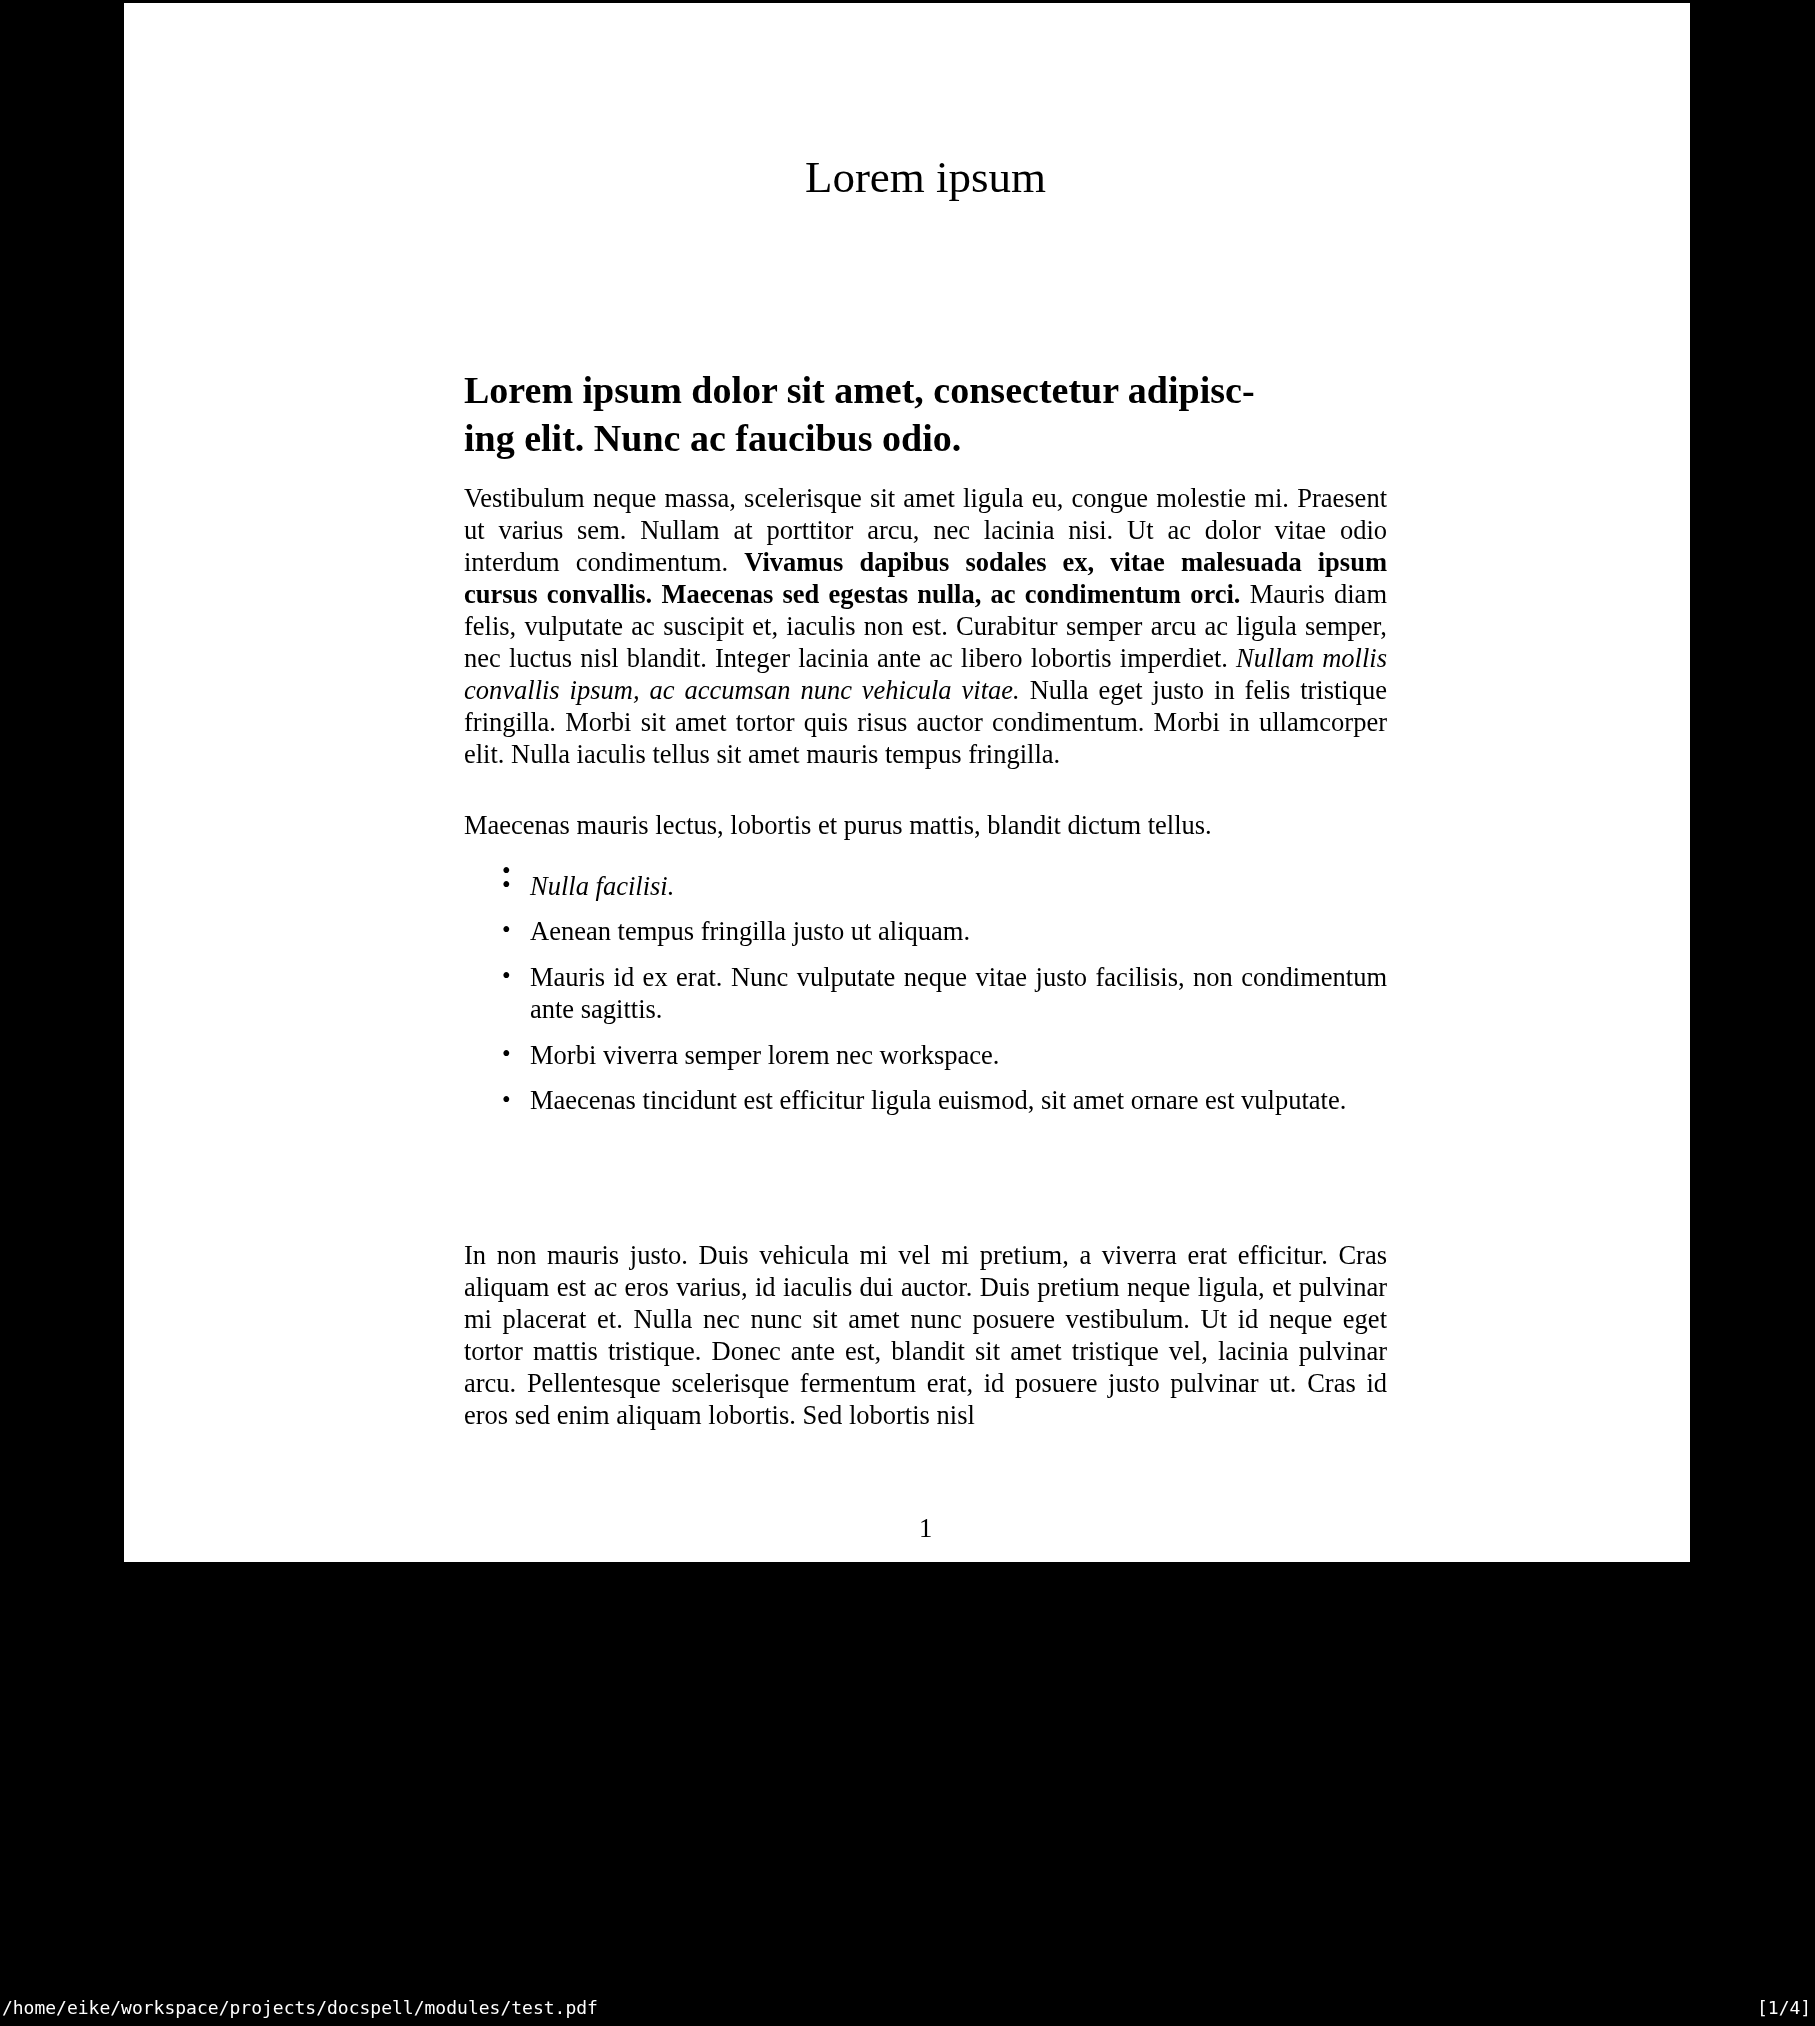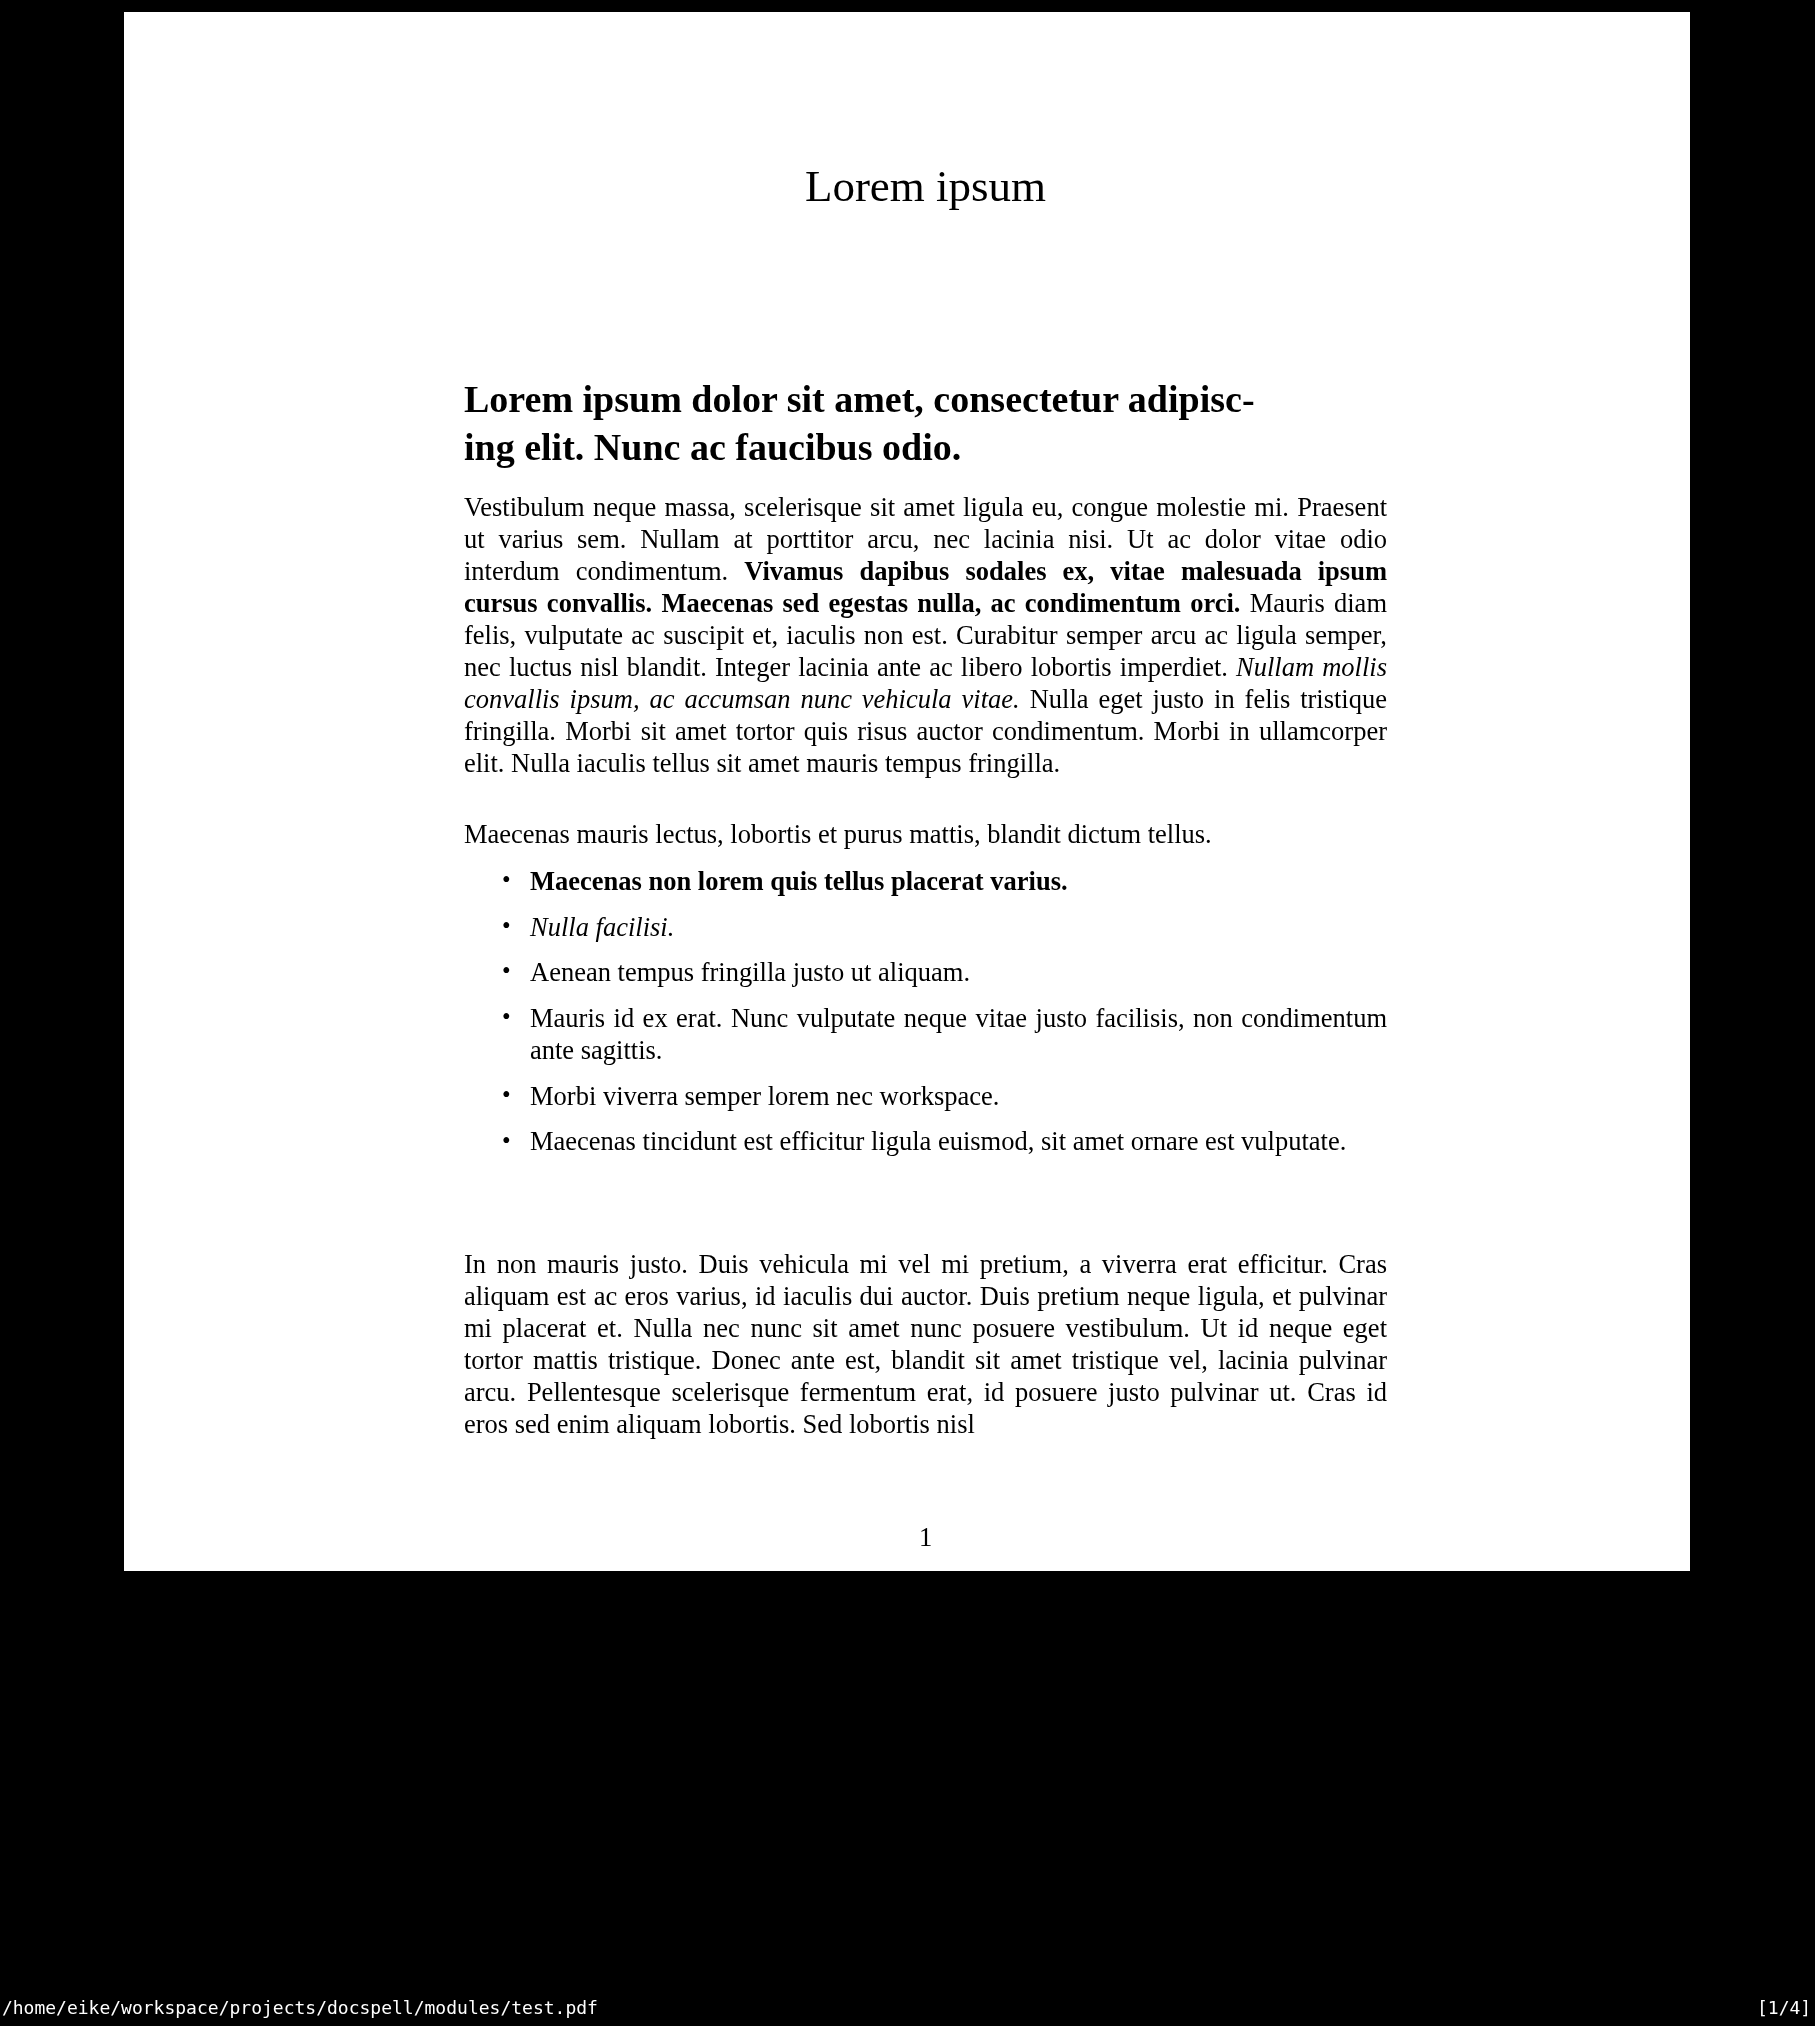--- a/index.html
+++ b/index.html
@@ -3,21 +3,21 @@
 <meta charset="utf-8">
 <style>
   :root{
     --bg:#000000; --page:#ffffff; --ink:#000000; --bar-bg:#000000; --bar-fg:#ffffff;
   }
   *{margin:0;padding:0;box-sizing:border-box;}
   html,body{width:1815px;height:2026px;overflow:hidden;}
   body{background:var(--bg);position:relative;font-family:"Liberation Serif",serif;color:var(--ink);}
   .viewport{position:absolute;left:0;top:0;width:1815px;height:2026px;}
   .page{
-    position:absolute;left:124px;top:12px;width:1566px;height:1559px;
+    position:absolute;left:124px;top:3px;width:1566px;height:1559px;
     background:var(--page);
   }
   .doc-title{
     position:absolute;left:340px;top:148px;width:923px;
     font-size:45px;font-weight:normal;text-align:center;letter-spacing:0px;
   }
   .section-heading{
     position:absolute;left:340px;top:363px;width:932px;
     font-size:38px;font-weight:bold;line-height:48px;text-align:left;
   }
@@ -66,21 +66,21 @@
 
     <h1 class="doc-title">Lorem ipsum</h1>
 
     <h2 class="section-heading">Lorem ipsum dolor sit amet, consectetur adipisc-<br>ing elit. Nunc ac faucibus odio.</h2>
 
     <p class="para para1"><span class="seg-normal">Vestibulum neque massa, scelerisque sit amet ligula eu, congue molestie mi. Praesent ut varius sem. Nullam at porttitor arcu, nec lacinia nisi. Ut ac dolor vitae odio interdum condimentum. </span><span class="seg-bold">Vivamus dapibus sodales ex, vitae malesuada ipsum cursus convallis. Maecenas sed egestas nulla, ac condimentum orci. </span><span class="seg-normal">Mauris diam felis, vulputate ac suscipit et, iaculis non est. Curabitur semper arcu ac ligula semper, nec luctus nisl blandit. Integer lacinia ante ac libero lobortis imperdiet. </span><span class="seg-italic">Nullam mollis convallis ipsum, ac accumsan nunc vehicula vitae. </span><span class="seg-normal">Nulla eget justo in felis tristique fringilla. Morbi sit amet tortor quis risus auctor condimentum. Morbi in ullamcorper elit. Nulla iaculis tellus sit amet mauris tempus fringilla.</span></p>
 
     <p class="para para2">Maecenas mauris lectus, lobortis et purus mattis, blandit dictum tellus.</p>
 
     <ul class="bullet-list">
-        <li><span class="bullet">•</span><span class="li-text seg-bold">Maecenas non lorem quis tellus placerat varius.</span></li>
+        <li><span class="bullet">•</span></li>
         <li><span class="bullet">•</span><span class="li-text seg-italic">Nulla facilisi.</span></li>
         <li><span class="bullet">•</span><span class="li-text seg-normal">Aenean tempus fringilla justo ut aliquam.</span></li>
         <li><span class="bullet">•</span><span class="li-text seg-normal">Mauris id ex erat. Nunc vulputate neque vitae justo facilisis, non condimentum ante sagittis.</span></li>
         <li><span class="bullet">•</span><span class="li-text seg-normal">Morbi viverra semper lorem nec workspace.</span></li>
         <li><span class="bullet">•</span><span class="li-text seg-normal">Maecenas tincidunt est efficitur ligula euismod, sit amet ornare est vulputate.</span></li>
       </ul>
 
 
     <p class="para para3">In non mauris justo. Duis vehicula mi vel mi pretium, a viverra erat efficitur. Cras aliquam est ac eros varius, id iaculis dui auctor. Duis pretium neque ligula, et pulvinar mi placerat et. Nulla nec nunc sit amet nunc posuere vestibulum. Ut id neque eget tortor mattis tristique. Donec ante est, blandit sit amet tristique vel, lacinia pulvinar arcu. Pellentesque scelerisque fermentum erat, id posuere justo pulvinar ut. Cras id eros sed enim aliquam lobortis. Sed lobortis nisl</p>
 

